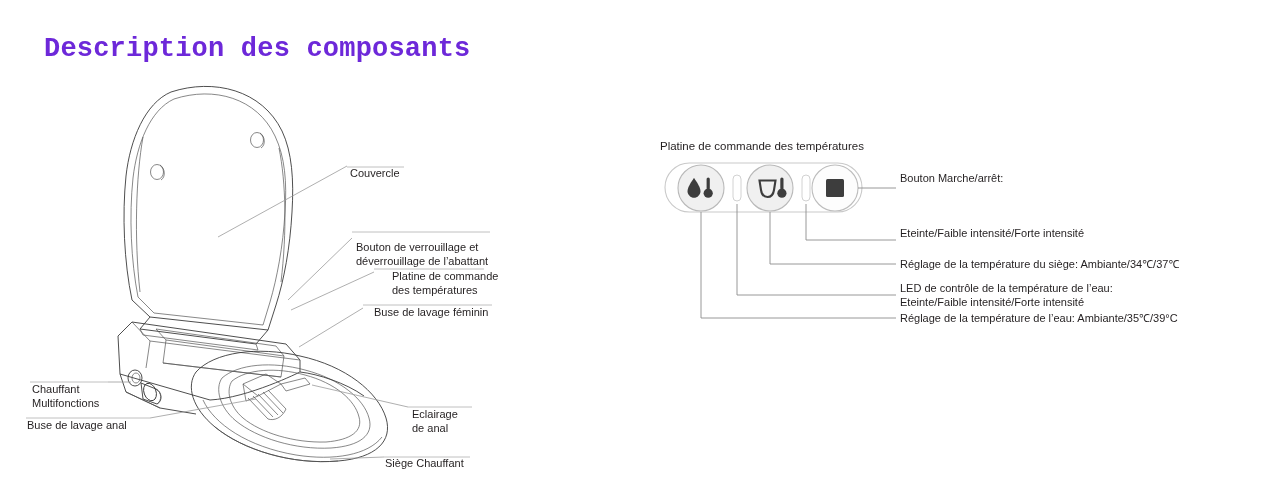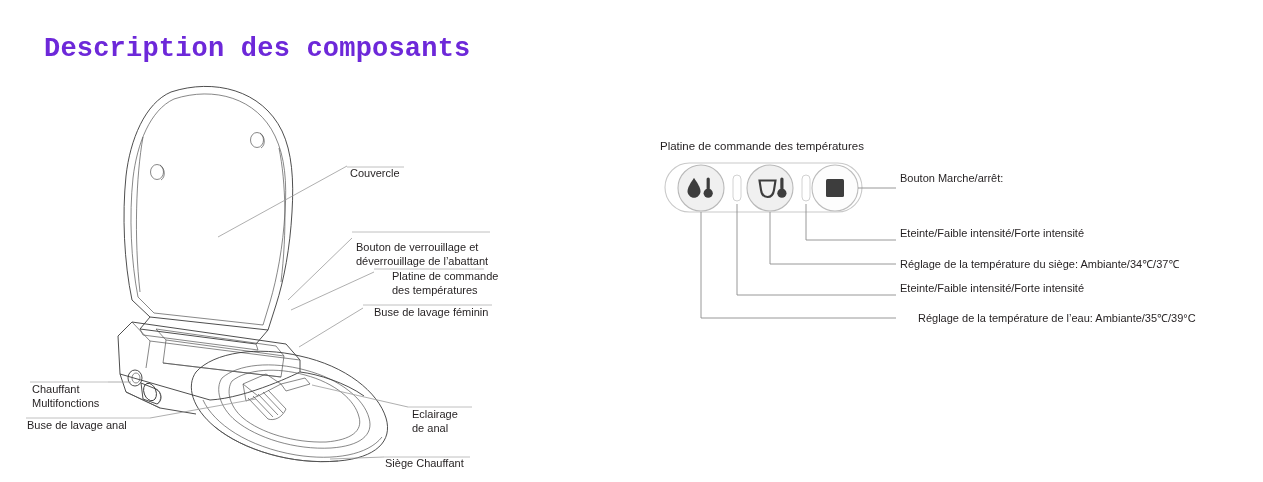--- a/index.html
+++ b/index.html
@@ -229,17 +229,18 @@
 <div class="callout" style="left:900px; top:172px;">
   <span class="ln">Bouton Marche/arrêt:</span>
 </div>
 <div class="callout" style="left:900px; top:227px;">
   <span class="ln">Eteinte/Faible intensité/Forte intensité</span>
 </div>
 <div class="callout" style="left:900px; top:258px;">
   <span class="ln">Réglage de la température du siège: Ambiante/34℃/37℃</span>
 </div>
 <div class="callout" style="left:900px; top:282px;">
+  <span class="ln">LED de contrôle de la température de l’eau:</span>
   <span class="ln">Eteinte/Faible intensité/Forte intensité</span>
 </div>
-<div class="callout" style="left:900px; top:312px;margin-left:18px;">
+<div class="callout" style="left:900px; top:312px;">
   <span class="ln">Réglage de la température de l’eau: Ambiante/35℃/39°C</span>
 </div>
 
 </body></html>

